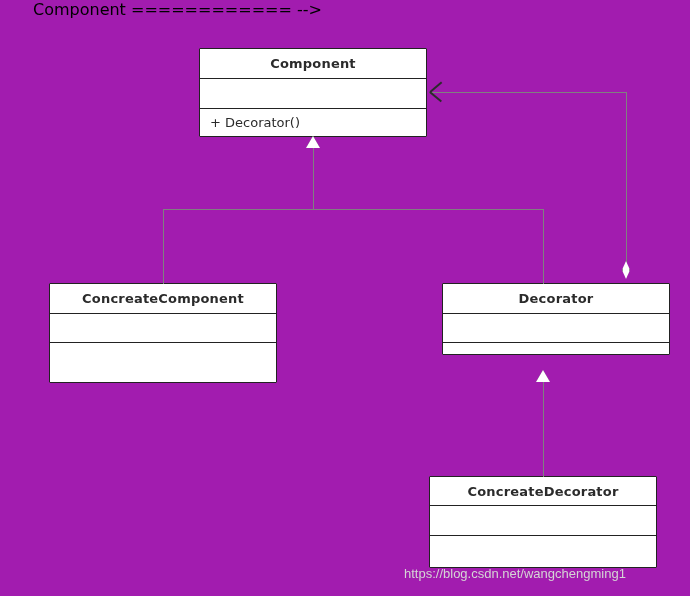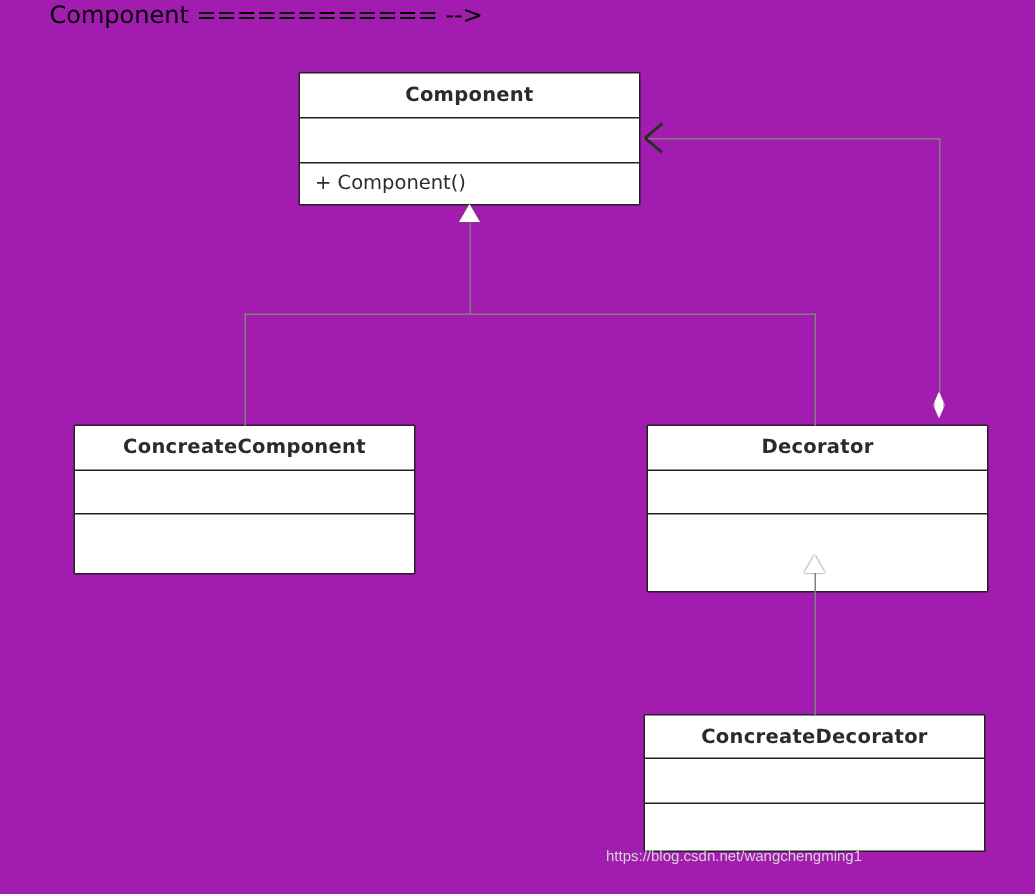--- a/index.html
+++ b/index.html
@@ -98,47 +98,47 @@
     height: 18px;
     background: #ffffff;
     border: 1px solid #777777;
     box-sizing: border-box;
     transform: rotate(0deg);
     clip-path: polygon(50% 0%, 100% 50%, 50% 100%, 0% 50%);
   }
   
   .watermark {
     position: absolute;
-    font-size: 10px;
+    font-size: 13px;
     color: #d5d5d5;
     font-family: "Liberation Sans", sans-serif;
     white-space: nowrap;
   }
 </style>
 </head>
 <body>
 
 <div id="canvas">
 
   
   <div class="uml-class" style="left:199px; top:48px; width:228px; height:89px;">
     <div class="uml-row uml-title" style="height:29px;">Component</div>
     <div class="uml-row divider uml-member uml-empty" style="height:30px;"></div>
-    <div class="uml-row divider uml-member" style="height:28px;">+ Component()</div>
+    <div class="uml-row divider uml-member" style="height:28px;">+ Decorator()</div>
   </div>
 
   
   <div class="uml-class" style="left:49px; top:283px; width:228px; height:100px;">
     <div class="uml-row uml-title" style="height:29px;">ConcreateComponent</div>
     <div class="uml-row divider uml-member uml-empty" style="height:29px;"></div>
     <div class="uml-row divider uml-member uml-empty" style="height:28px;"></div>
   </div>
 
   
-  <div class="uml-class" style="left:431px; top:283px; width:228px; height:112px;">
+  <div class="uml-class" style="left:442px; top:283px; width:228px; height:72px;">
     <div class="uml-row uml-title" style="height:29px;">Decorator</div>
     <div class="uml-row divider uml-member uml-empty" style="height:29px;"></div>
     <div class="uml-row divider uml-member uml-empty" style="height:28px;"></div>
   </div>
 
   
   <div class="uml-class" style="left:429px; top:476px; width:228px; height:92px;">
     <div class="uml-row uml-title" style="height:28px;">ConcreateDecorator</div>
     <div class="uml-row divider uml-member uml-empty" style="height:30px;"></div>
     <div class="uml-row divider uml-member uml-empty" style="height:28px;"></div>

